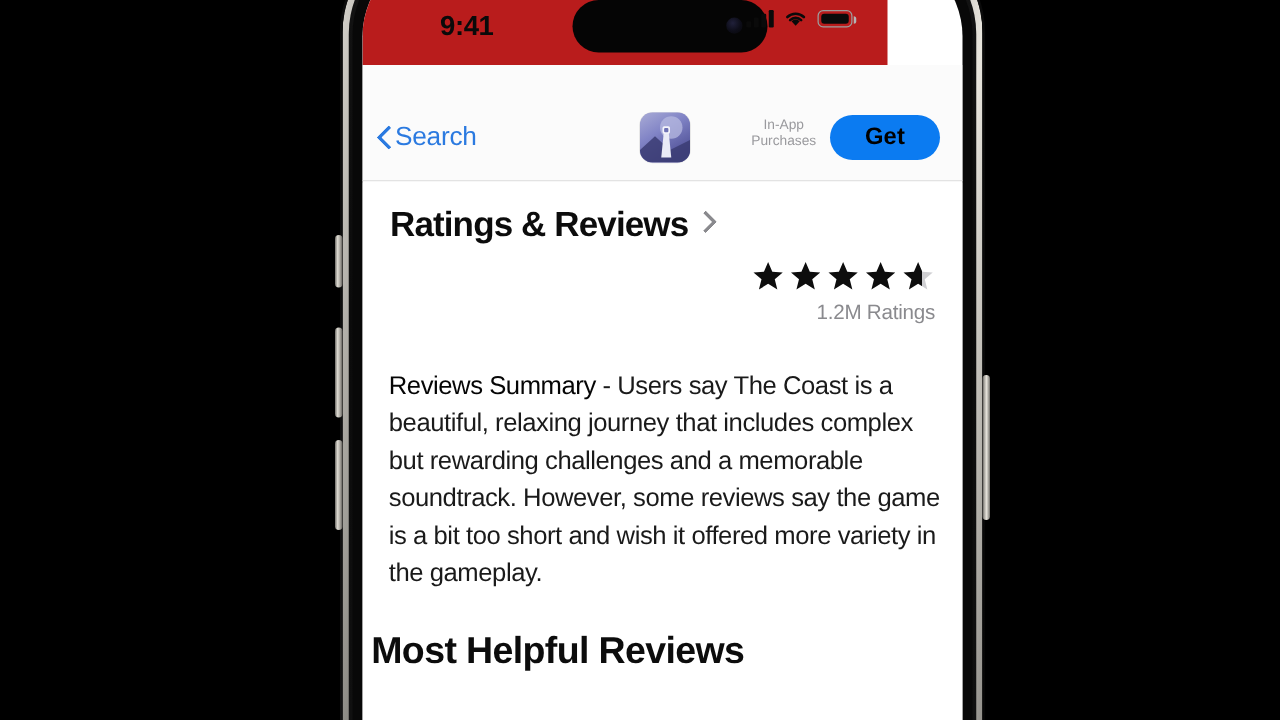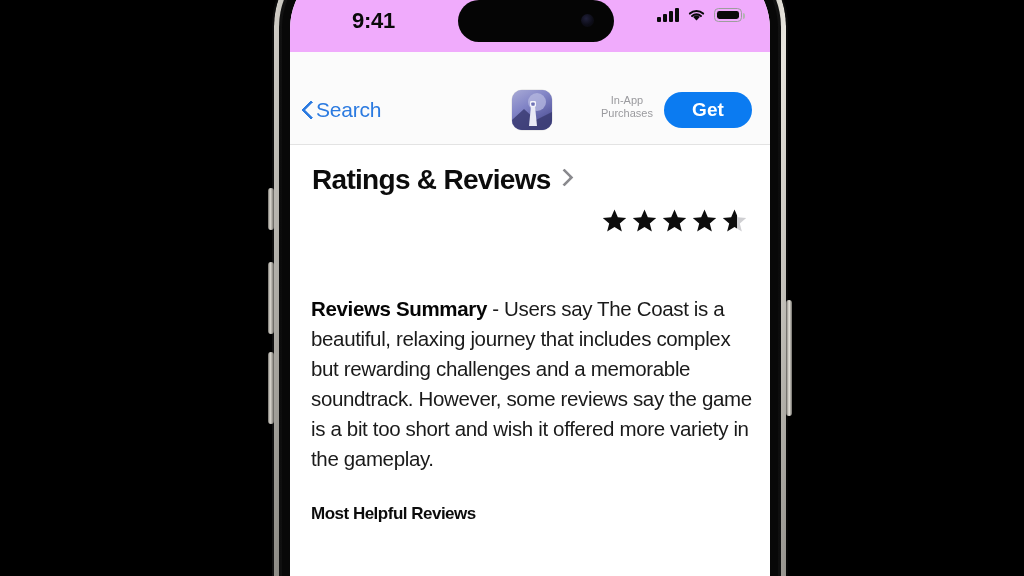--- a/index.html
+++ b/index.html
@@ -52,22 +52,22 @@
     position:absolute; left:290px; top:-40px;
     width:480px; height:724px;
     border-radius:69px;
     background:#ffffff;
     overflow:hidden;
   }
   .screen-inner{ position:absolute; inset:0; }
 
   
   .statusbar{
-    position:absolute; left:0; top:40px; width:480px; height:52px;
-    background:#f0abfc;
+    position:absolute; left:0; top:40px; width:420px; height:52px;
+    background:#b91c1c;
   }
   .clock{
     position:absolute; left:62px; top:8px;
     font-size:22px; font-weight:700; color:#0a0a0a;
     letter-spacing:-0.3px;
   }
   .dynamic-island{
     position:absolute; left:168px; top:0px;
     width:156px; height:42px; border-radius:21px;
     background:#050505;
@@ -127,21 +127,21 @@
   .nav-appicon svg{ display:block; width:40px; height:40px; }
   .iap{
     position:absolute; right:112px; top:42px;
     width:62px; text-align:center;
     font-size:11px; line-height:13px; color:#9a9a9e; font-weight:400;
   }
   .get-btn{
     position:absolute; right:18px; top:40px;
     width:88px; height:36px; border-radius:18px;
     background:#0b7bf1; border:none;
-    color:#ffffff; font-size:19px; font-weight:700; letter-spacing:0.1px;
+    color:#000000; font-size:19px; font-weight:700; letter-spacing:0.1px;
     cursor:pointer; font-family:"Liberation Sans", sans-serif;
   }
 
   
   .content{ position:absolute; left:0; top:186px; width:480px; bottom:0; background:#fff; }
 
   .section-head{
     position:absolute; left:22px; top:18px;
     display:flex; align-items:flex-start; gap:7px; cursor:pointer;
   }
@@ -168,32 +168,32 @@
   .star svg{ display:block; width:27px; height:26px; }
   .ratings-count{
     margin-top:7px; font-size:16.5px; color:#8a8a8e; font-weight:400;
     letter-spacing:-0.2px;
   }
 
   .summary{
     position:absolute; left:21px; top:148px; width:446px;
     font-size:20.5px; line-height:30px; color:#1a1a1a; letter-spacing:-0.35px;
   }
-  .summary b{ font-weight:700; color:#050505; }
+  .summary b{ font-weight:400; color:#050505; }
 
   .auto-note{
     position:absolute; left:20px; top:310px;
     display:flex; align-items:center; gap:8px;
     color:#8d8d91; font-size:15.5px; letter-spacing:-0.15px;
   }
   .auto-note svg{ display:block; width:19px; height:17px; }
 
   .most-helpful{
-    position:absolute; left:21px; top:358px;
-    font-size:17px; font-weight:700; color:#0c0c0c; letter-spacing:-0.5px;
+    position:absolute; left:7px; top:358px;
+    font-size:30px; font-weight:700; color:#0c0c0c; letter-spacing:-0.5px;
   }
 </style>
 </head>
 <body>
 
 <div id="stage">
 
   <div class="phone-outer"></div>
   <div class="phone-rim"></div>
   <div class="phone-bezel"></div>
@@ -301,20 +301,21 @@
                 <defs>
                       <linearGradient id="halfstar" x1="0" y1="0" x2="1" y2="0">
                   <stop offset="0.62" stop-color="#0d0d0d"></stop>
                         <stop offset="0.62" stop-color="#cfcfd2"></stop>
                 </linearGradient>
                     </defs>
                 <path d="M12 1.4 L15.1 8.6 L22.8 9.2 L16.9 14.2 L18.8 21.8 L12 17.6 L5.2 21.8 L7.1 14.2 L1.2 9.2 L8.9 8.6 Z" fill="url(#halfstar)"></path>
               </svg>
                 </span>
             </div>
+            <div class="ratings-count">1.2M Ratings</div>
           </div>
         </div>
 
         <div class="summary"><b>Reviews Summary</b><span> - </span><span>Users say The Coast is a beautiful, relaxing journey that includes complex but rewarding challenges and a memorable soundtrack. However, some reviews say the game is a bit too short and wish it offered more variety in the gameplay.</span></div>
 
 
         <div class="most-helpful">Most Helpful Reviews</div>
 
       </div>
     </div>

